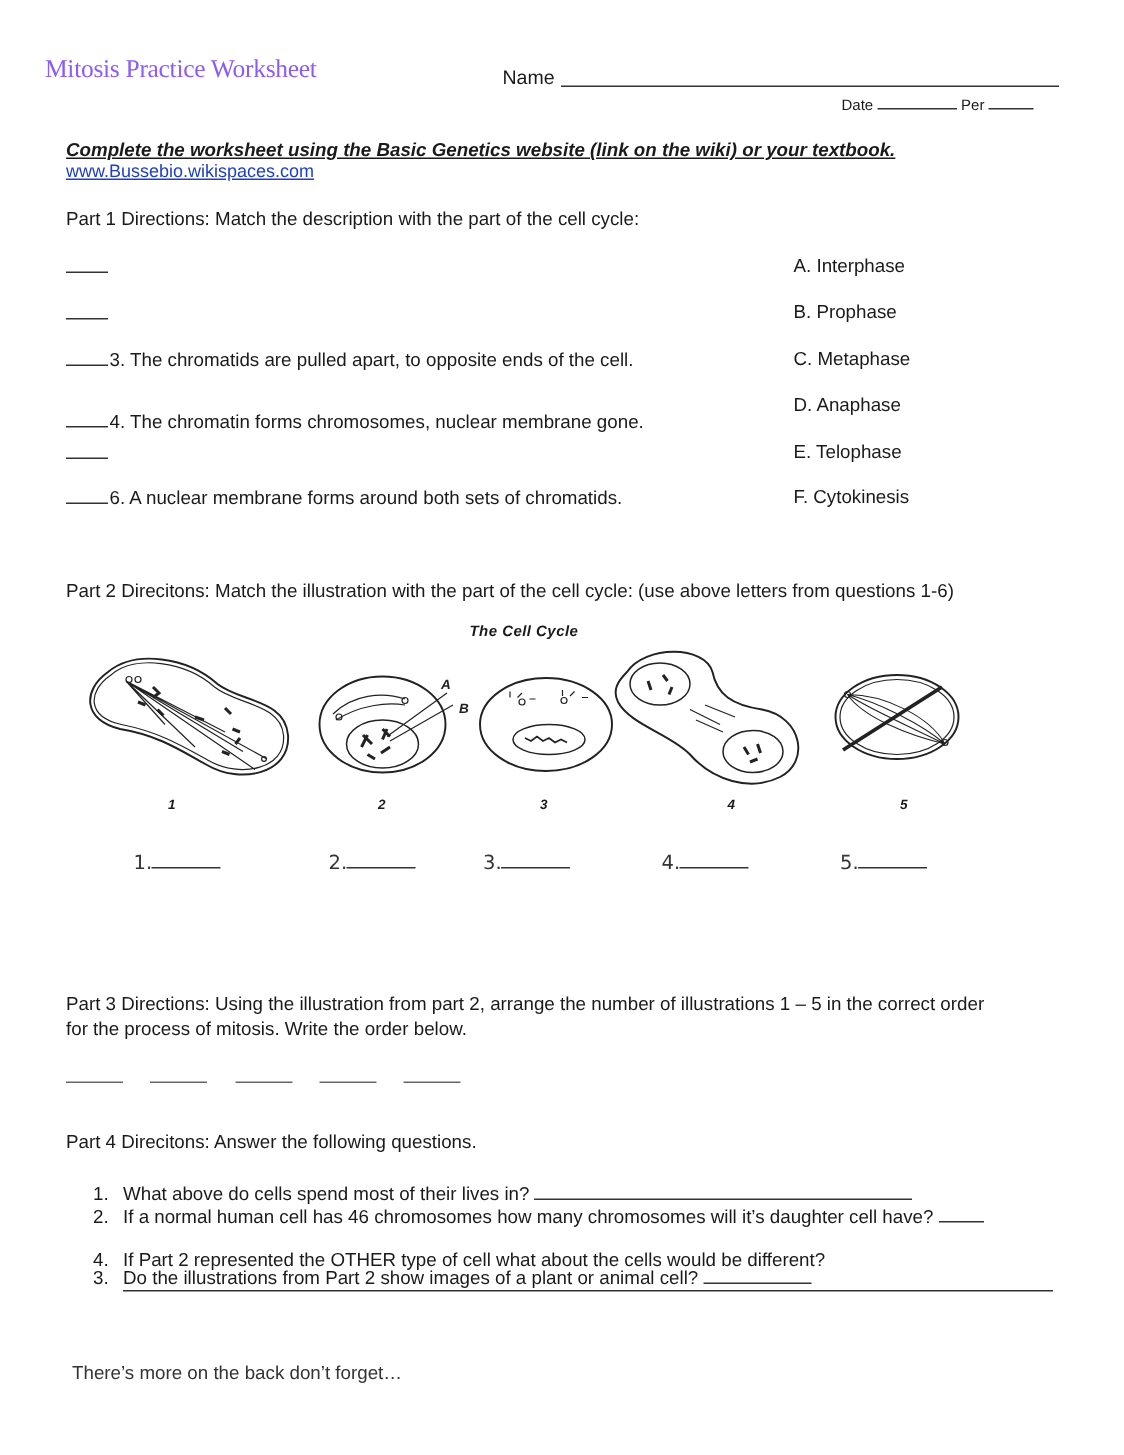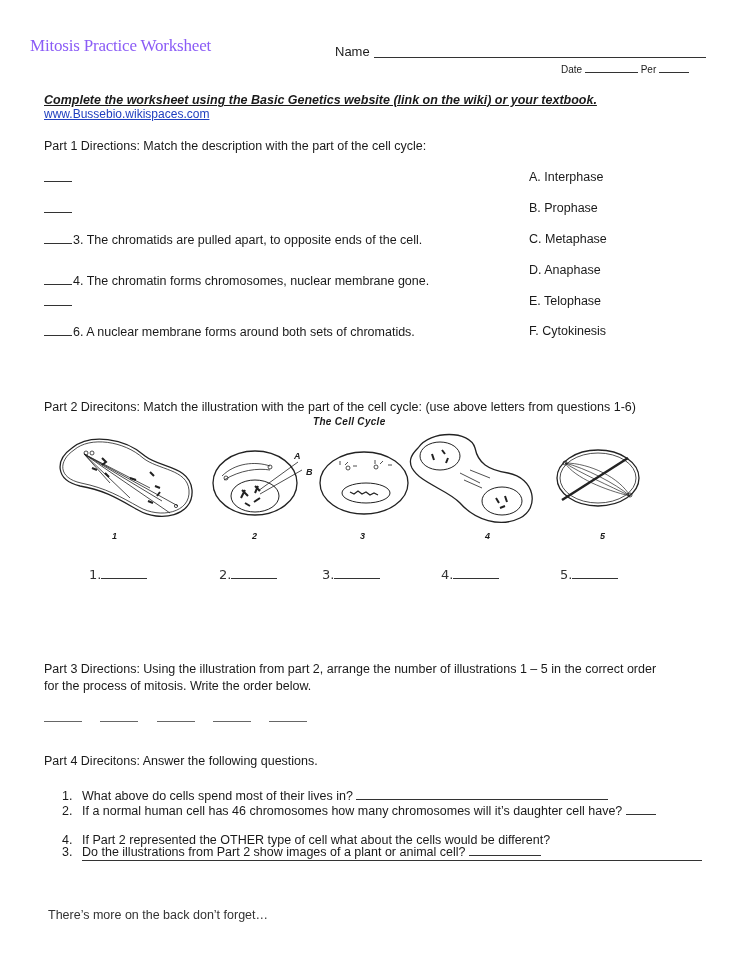--- a/index.html
+++ b/index.html
@@ -54,21 +54,21 @@
 <div class="abs q-row" style="top:294px;"><span class="blank"></span></div>
 <div class="abs q-row" style="top:324px;"><span class="blank"></span><span>6. A nuclear membrane forms around both sets of chromatids.</span></div>
 
 <div class="abs ans" style="top:170px;text-align:right;">A.  Interphase</div>
 <div class="abs ans" style="top:201px;">B.  Prophase</div>
 <div class="abs ans" style="top:232px;">C.  Metaphase</div>
 <div class="abs ans" style="top:263px;">D.  Anaphase</div>
 <div class="abs ans" style="top:294px;">E.  Telophase</div>
 <div class="abs ans" style="top:324px;">F.  Cytokinesis</div>
 
-<div class="abs p" style="left:44px; top:400px;">Part 2 Direcitons: Match the illustration with the part of the cell cycle: (use above letters from questions 1-6)</div>
+<div class="abs p" style="left:44px; top:387px;">Part 2 Direcitons: Match the illustration with the part of the cell cycle: (use above letters from questions 1-6)</div>
 <div class="abs cc-title">The Cell Cycle</div>
 
 <svg class="cells" width="600" height="100" viewBox="0 0 600 100" fill="none" stroke="#222" stroke-width="1.3">
 
   <g>
     <path d="M22,20 C40,5 75,10 95,28 C110,40 140,38 142,62 C144,88 110,95 88,82 C70,72 55,62 30,58 C5,52 5,32 22,20 Z"></path>
     <path d="M24,22 C40,8 74,13 93,30 C108,42 137,41 139,62 C141,85 110,91 89,79 C71,69 56,60 31,55 C8,50 8,33 24,22 Z" stroke-width="0.8"></path>
     <path d="M34,26 L128,78 M34,26 L120,85 M34,26 L112,73 M34,26 L100,60 M34,26 L60,55 M34,26 L80,70" stroke-width="0.8"></path>
     <path d="M52,30 l4,4 l-4,3 M42,40 l5,2 M55,45 l4,4 M80,50 l6,2 M100,44 l4,4 M105,58 l5,2 M110,64 l-3,4 M98,73 l5,2" stroke-width="2"></path>
     <circle cx="36" cy="25" r="2" stroke-width="0.8"></circle>

